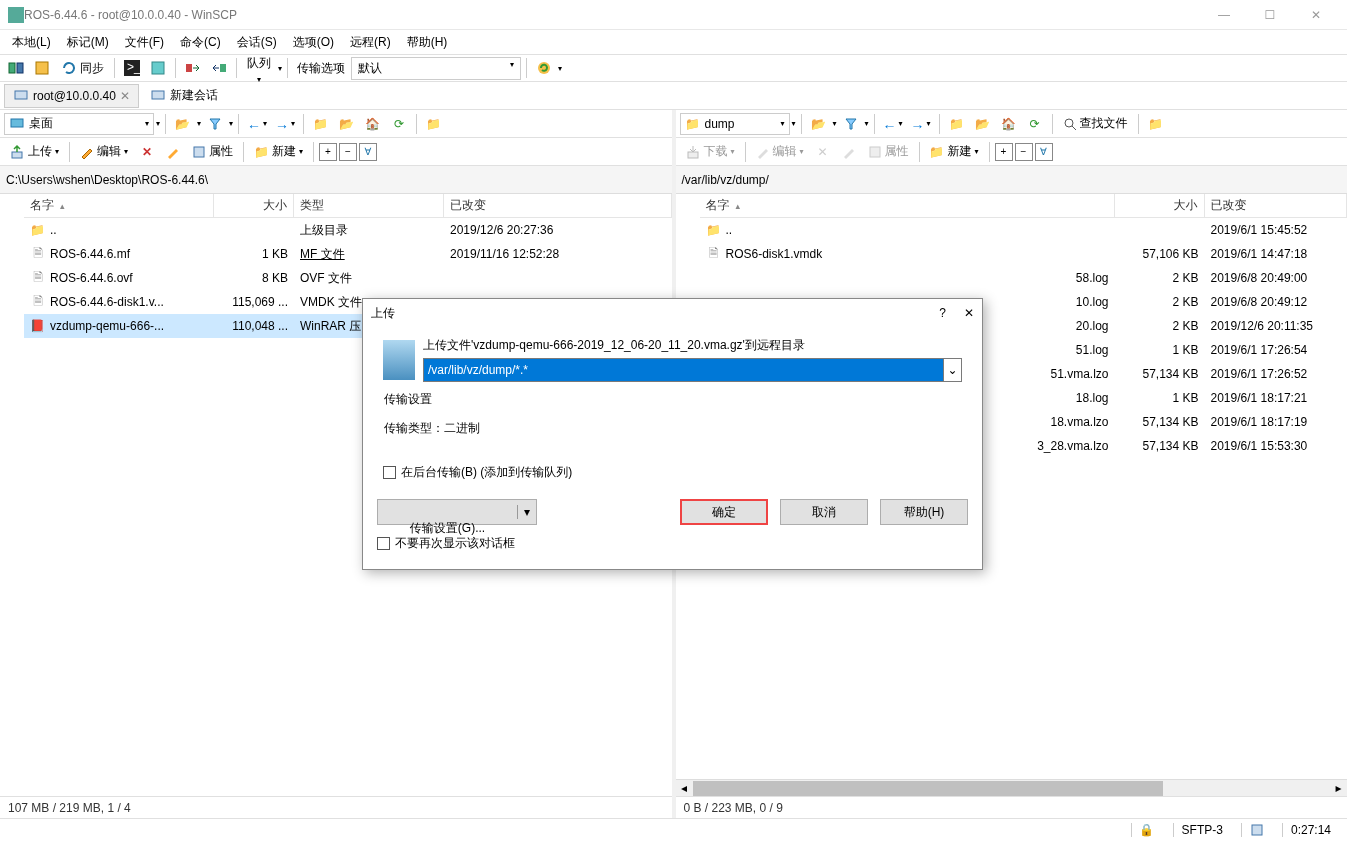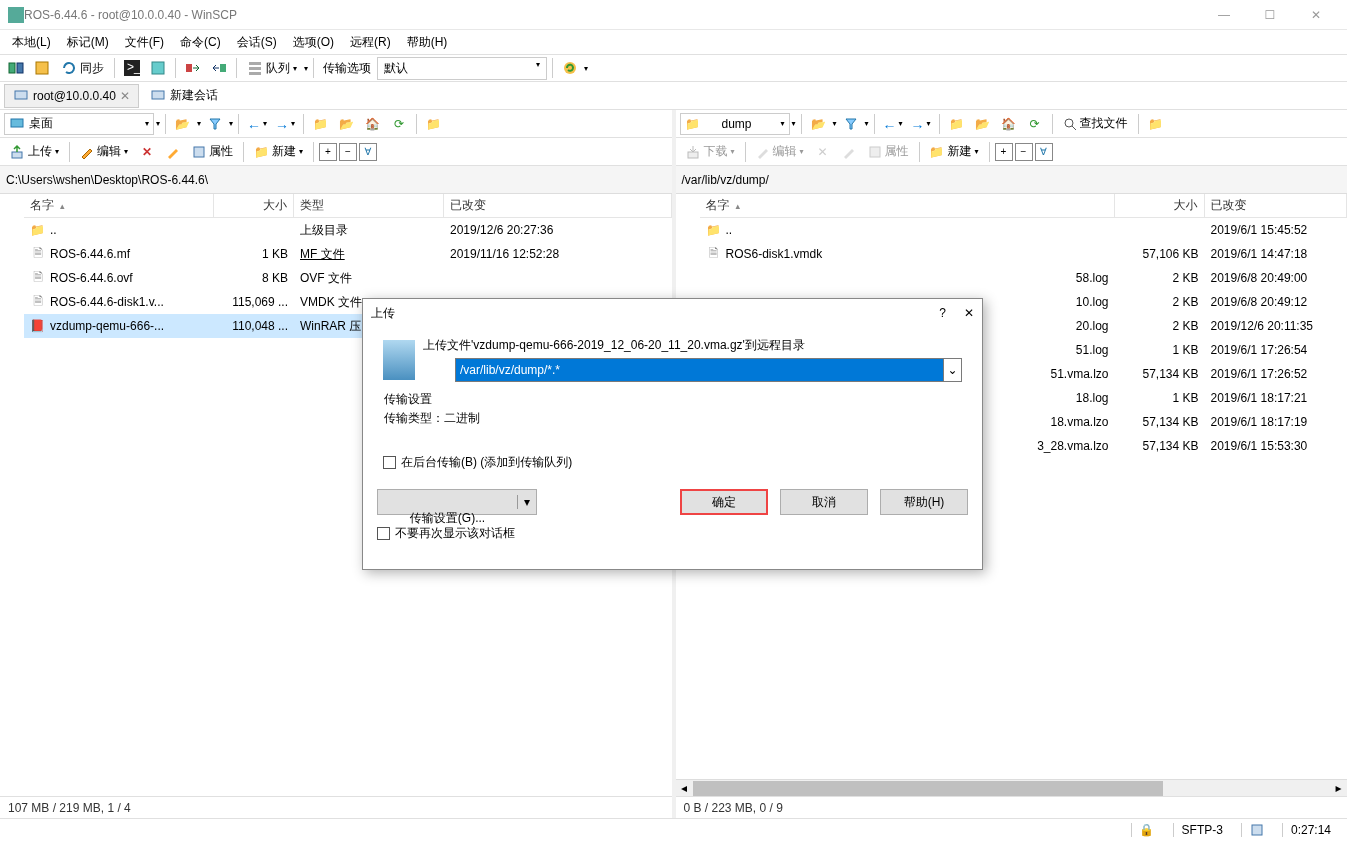--- a/index.html
+++ b/index.html
@@ -119,21 +119,21 @@
         <path d="M8 8 l6 0 M11 5 l3 3 l-3 3" stroke="#163" fill="none"></path>
       </svg>
     </div>
   <div class="tbtn">
       <svg width="16" height="16">
         <rect x="9" y="4" width="6" height="8" fill="#4a7"></rect>
         <path d="M8 8 l-6 0 M5 5 l-3 3 l3 3" stroke="#136" fill="none"></path>
       </svg>
     </div>
   <div class="sep"></div>
-  <div class="tbtn" style="width:auto;padding:0 4px;gap:3px;">
+  <div class="tbtn" style="width:auto;padding:0 4px;gap:3px;flex-direction:column;">
     <svg width="16" height="16">
         <rect x="2" y="2" width="12" height="3" fill="#aaa"></rect>
         <rect x="2" y="7" width="12" height="3" fill="#aaa"></rect>
         <rect x="2" y="12" width="12" height="3" fill="#aaa"></rect>
       </svg>
     <span>队列</span>
     <span style="font-size:8px;">▾</span>
   </div>
   <span style="font-size:8px;">▾</span>
   <div class="sep"></div>
@@ -320,21 +320,21 @@
           </div>
         </div>
     </div>
     <div class="statusbar-local">107 MB / 219 MB,   1 / 4</div>
   </div>
 
   <div class="panel" style="border-left:4px solid #f0f0f0;">
     <div class="panel-toolbar">
       <div class="folder-combo" style="min-width:110px;">
         <span class="icon-sm folder-ico">📁</span>
-        <span style="flex:1;margin-left:21px;">dump</span>
+        <span style="flex:1;margin-left:4px;">dump</span>
         <span style="font-size:8px;">▾</span>
       </div>
       <span style="font-size:8px;">▾</span>
       <div class="sep"></div>
       <div class="tbtn">
           <span class="folder-ico">📂</span>
         </div>
       <span style="font-size:8px;">▾</span>
       <div class="tbtn">
           <svg width="14" height="14">
@@ -515,31 +515,31 @@
     <span style="margin-right:18px;cursor:pointer;">?</span>
     <span style="cursor:pointer;">✕</span>
   </div>
   <div class="dialog-body">
     <div class="dlg-row">
       <div class="dlg-icon"></div>
       <div style="flex:1;">
         <div style="margin-bottom:4px;">
           <span>上传文件</span><span>'vzdump-qemu-666-2019_12_06-20_11_20.vma.gz'</span><span>到远程目录</span>
         </div>
-        <div style="display:flex;margin-left:32px;">
+        <div style="display:flex;">
           <div class="dlg-input">
               <span>/var/lib/vz/dump/*.*</span>
             </div>
           <div class="dlg-dropdown">⌄</div>
         </div>
       </div>
     </div>
     <div class="dlg-section">
       <div>传输设置</div>
-      <div style="margin-top:2px;">传输类型：二进制</div>
+      <div style="margin-top:12px;">传输类型：二进制</div>
     </div>
     <div style="margin-top:26px;margin-bottom:8px;">
       <label><span class="checkbox"></span><span>在后台传输(B) (添加到传输队列)</span></label>
     </div>
   </div>
   <div class="dlg-buttons">
     <div class="dlg-btn split" style="margin-right:auto;">
       <span style="flex:1;text-align:center;margin-top:32px;">传输设置(G)...</span>
       <span style="border-left:1px solid #999;padding:0 6px;">▾</span>
     </div>

